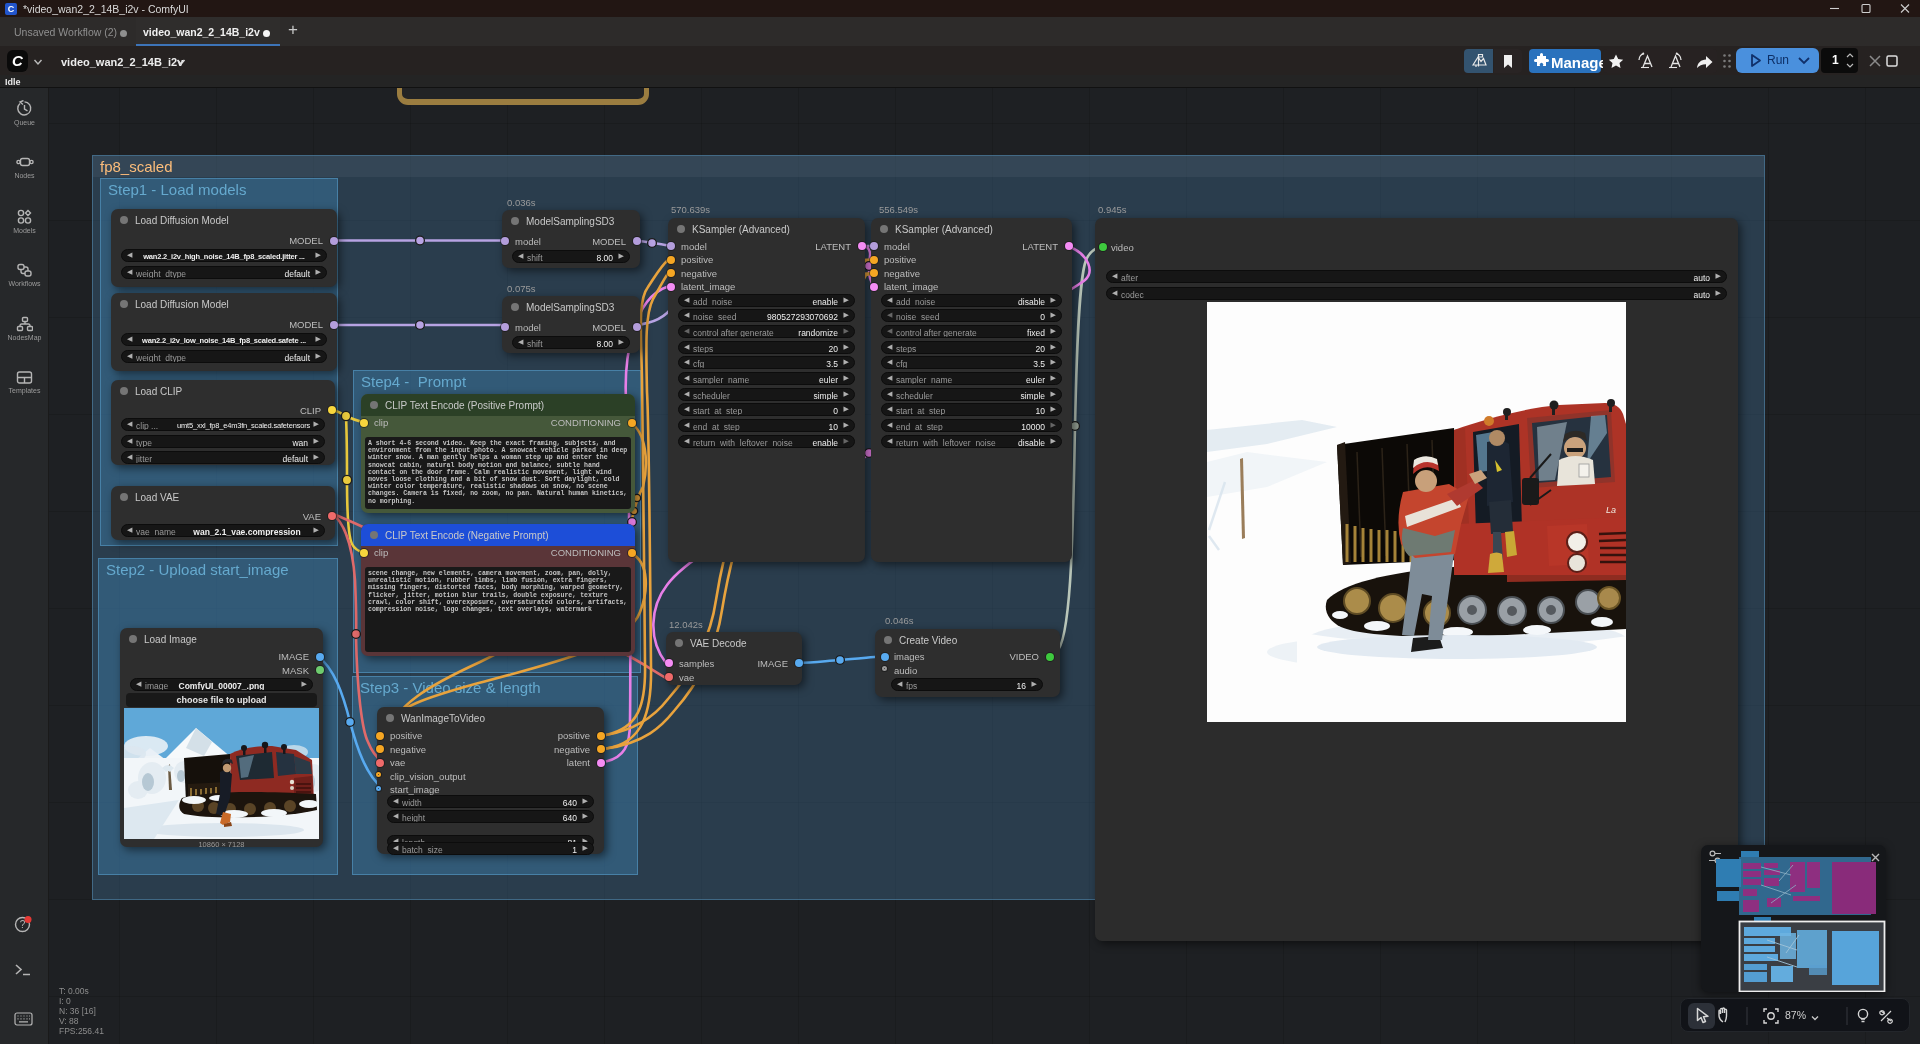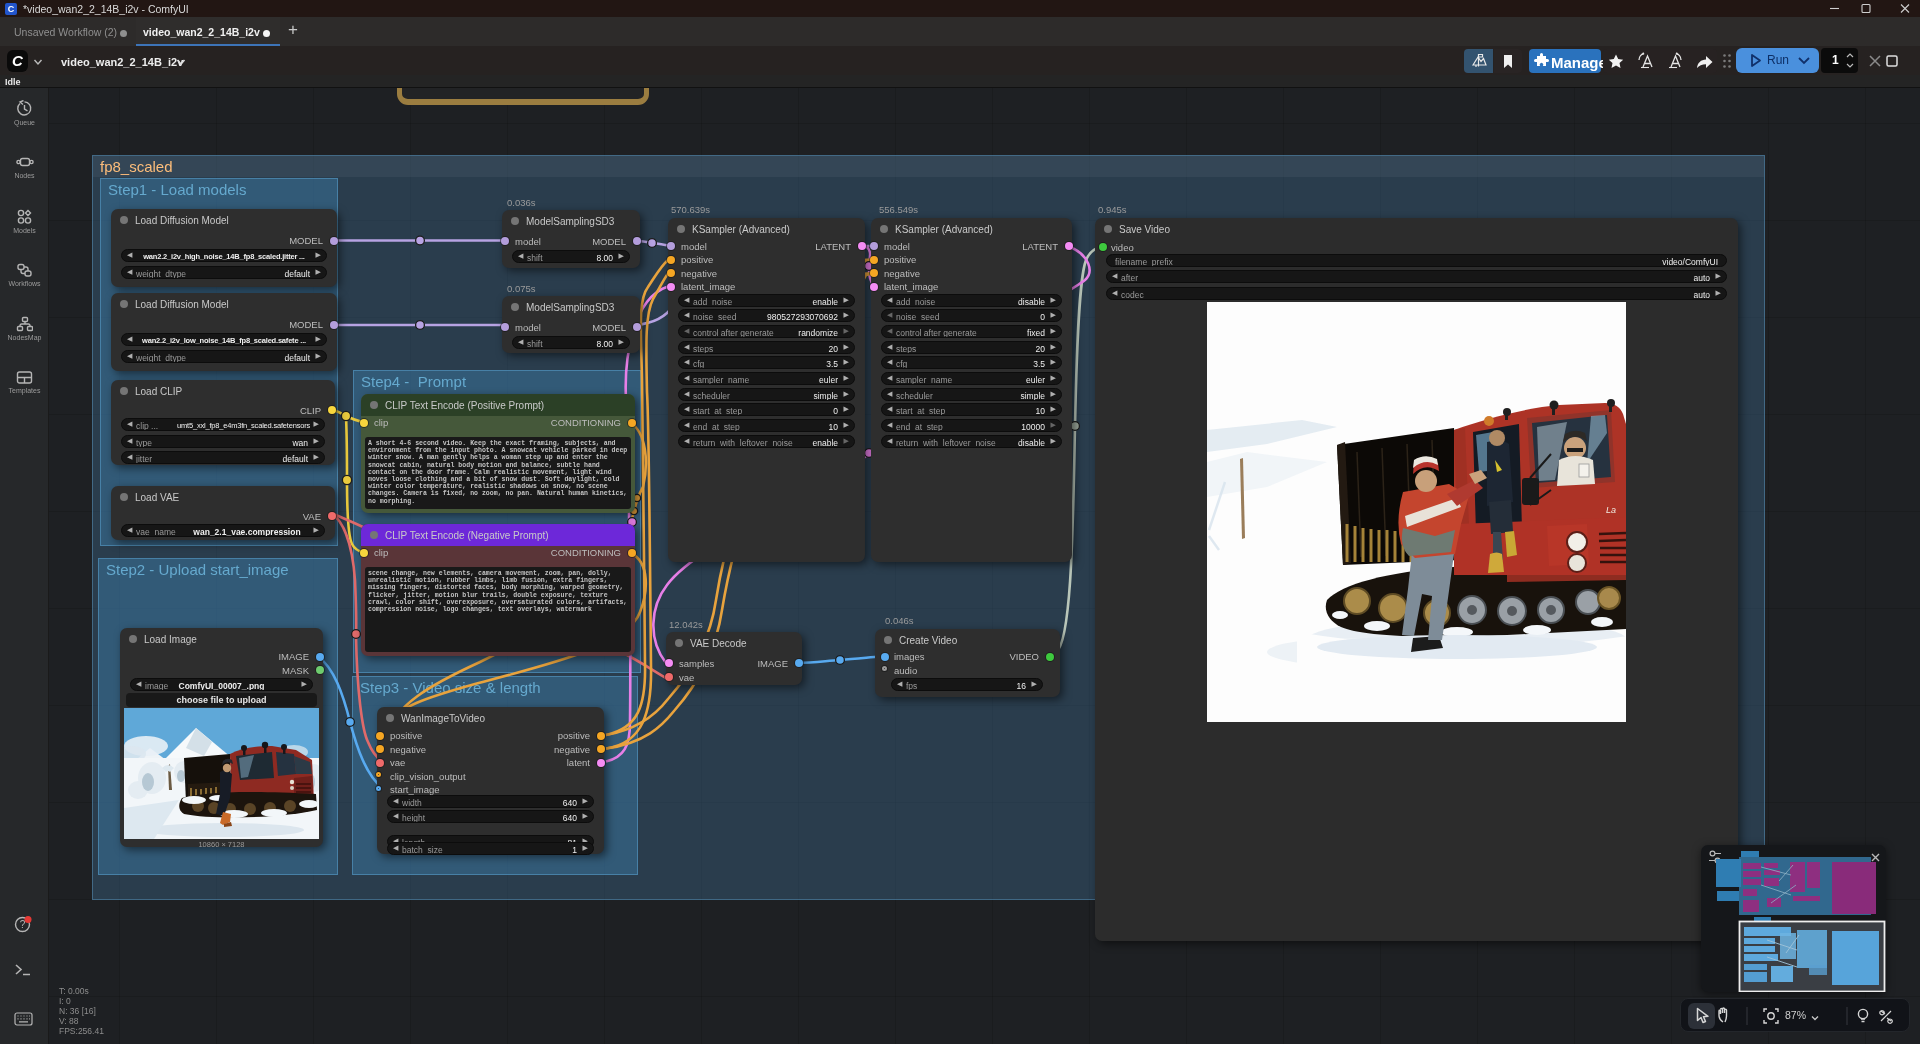--- a/index.html
+++ b/index.html
@@ -227,21 +227,21 @@
 winter snow. A man gently helps a woman step up and enter the
 snowcat cabin, natural body motion and balance, subtle hand
 contact on the door frame. Calm realistic movement, light wind
 moves loose clothing and a bit of snow dust. Soft daylight, cold
 winter color temperature, realistic shadows on snow, no scene
 changes. Camera is fixed, no zoom, no pan. Natural human kinetics,
 no morphing.</div>
 </div>
 
 <div class="node" style="left:361px;top:524px;width:274px;height:132px;background:#5a3538">
- <div class="ntitle" style="background:#6d28d9">
+ <div class="ntitle" style="background:#1d4ed8">
       <div class="tdot"></div>
       <div class="ttext">CLIP Text Encode (Negative Prompt)</div>
     </div>
  <div class="pin" style="left:-1px;top:24.5px;background:#f7d63d"></div>
  <div class="iolbl" style="left:13px;top:23px">clip</div>
  <div class="iolbl r" style="right:14px;top:23px">CONDITIONING</div>
  <div class="pin" style="right:-1px;top:24.5px;background:#f5a623"></div>
  <div class="ptext" style="left:4px;top:43px;width:266px;height:85px">scene change, new elements, camera movement, zoom, pan, dolly,
 unrealistic motion, rubber limbs, limb fusion, extra fingers,
 missing fingers, distorted faces, body morphing, warped geometry,
@@ -609,30 +609,22 @@
     <div class="pin" style="right:6.5px;top:23.5px;background:#3ec93e"></div>
  <div class="w" style="left:16px;top:48.5px;width:152px">
       <span class="la">◀</span>
       <span class="lbl">fps</span>
       <span class="val">16</span>
       <span class="ra">▶</span>
     </div>
 </div>
 
 <div class="node" style="left:1095px;top:218px;width:643px;height:723px;background:#2c2c2c">
- <div class="ntitle">
-      <div class="tdot"></div>
-      <div class="ttext">Save Video</div>
-    </div>
  <div class="pin" style="left:4px;top:25px;background:#3ec93e"></div>
     <div class="iolbl" style="left:16px;top:23.5px">video</div>
- <div class="w" style="left:11px;top:35.5px;width:621px">
-      <span class="lbl" style="left:8px">filename_prefix</span>
-      <span class="val" style="right:8px">video/ComfyUI</span>
-    </div>
  <div class="w" style="left:11px;top:52px;width:621px">
       <span class="la">◀</span>
       <span class="lbl">after</span>
       <span class="val">auto</span>
       <span class="ra">▶</span>
     </div>
  <div class="w" style="left:11px;top:68.5px;width:621px">
       <span class="la">◀</span>
       <span class="lbl">codec</span>
       <span class="val">auto</span>

